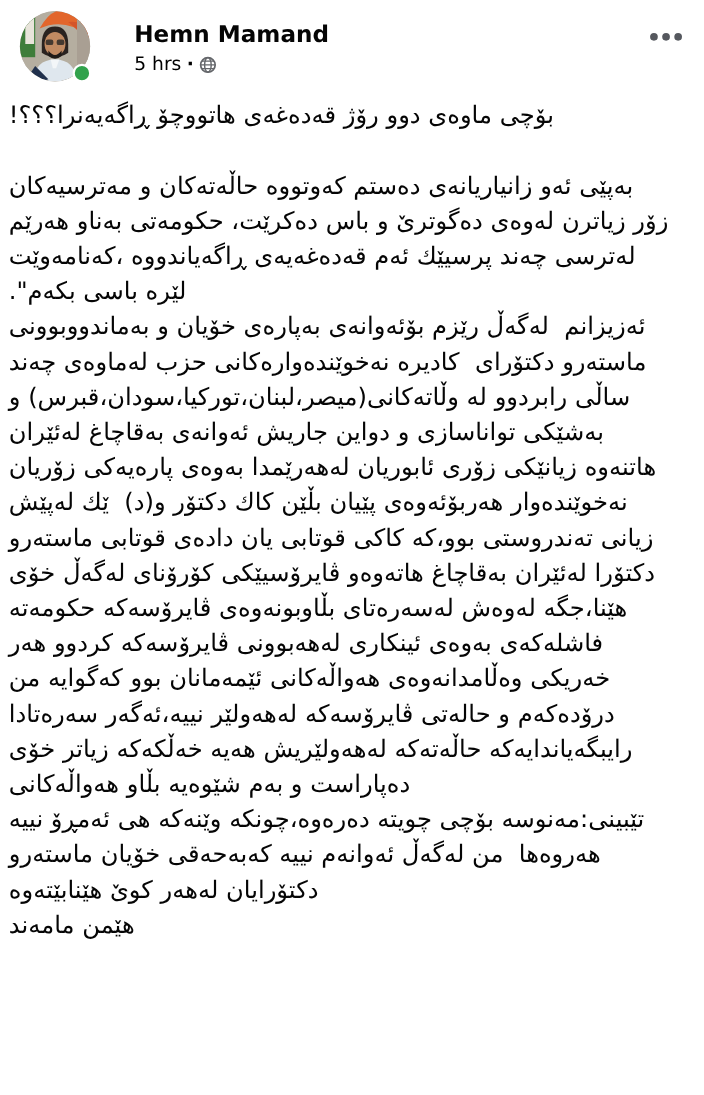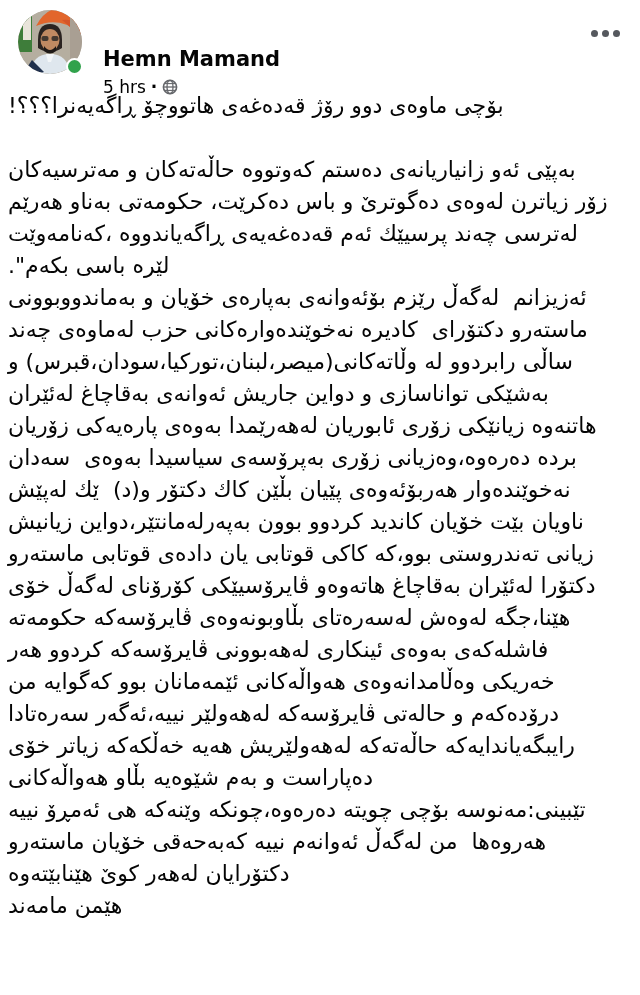--- a/index.html
+++ b/index.html
@@ -36,21 +36,21 @@
   }
   .online-dot {
     position: absolute;
     right: -1px; bottom: -1px;
     width: 17px; height: 17px;
     border-radius: 50%;
     border: 2.5px solid #ffffff;
   }
   .header-info {
     position: absolute;
-    top: 18px; left: 103px; margin-top: 28px;
+    top: 18px; left: 122px;
   }
   .author-name {
     font-size: 21px;
     font-weight: bold;
     color: #050505;
     line-height: 26px;
     cursor: pointer;
   }
   .meta-row {
     margin-top: 5px;
@@ -154,23 +154,21 @@
     <div>
         <div class="body-line">بەپێی ئەو زانیاریانەی دەستم کەوتووە حاڵەتەکان و مەترسیەکان</div>
         <div class="body-line">زۆر زیاترن لەوەی دەگوترێ و باس دەکرێت، حکومەتی بەناو هەرێم</div>
         <div class="body-line">لەترسی چەند پرسیێك ئەم قەدەغەیەی ڕاگەیاندووە ،کەنامەوێت</div>
         <div class="body-line">لێرە باسی بکەم".</div>
         <div class="body-line">ئەزیزانم  لەگەڵ رێزم بۆئەوانەی بەپارەی خۆیان و بەماندووبوونی</div>
         <div class="body-line">ماستەرو دکتۆرای  کادیرە نەخوێندەوارەکانی حزب لەماوەی چەند</div>
         <div class="body-line">ساڵی رابردوو لە وڵاتەکانی(میصر،لبنان،تورکیا،سودان،قبرس) و</div>
         <div class="body-line">بەشێکی تواناسازی و دواین جاریش ئەوانەی بەقاچاغ لەئێران</div>
         <div class="body-line">هاتنەوە زیانێکی زۆری ئابوریان لەهەرێمدا بەوەی پارەیەکی زۆریان</div>
-        <div class="body-line">بردە دەرەوە،وەزیانی زۆری بەپرۆسەی سیاسیدا بەوەی  سەدان</div>
         <div class="body-line">نەخوێندەوار هەربۆئەوەی پێیان بڵێن کاك دکتۆر و(د)  ێك لەپێش</div>
-        <div class="body-line">ناویان بێت خۆیان کاندید کردوو بوون بەپەرلەمانتێر،دواین زیانیش</div>
         <div class="body-line">زیانی تەندروستی بوو،کە کاکی قوتابی یان دادەی قوتابی ماستەرو</div>
         <div class="body-line">دکتۆرا لەئێران بەقاچاغ هاتەوەو ڤایرۆسیێکی کۆرۆنای لەگەڵ خۆی</div>
         <div class="body-line">هێنا،جگە لەوەش لەسەرەتای بڵاوبونەوەی ڤایرۆسەکە حکومەتە</div>
         <div class="body-line">فاشلەکەی بەوەی ئینکاری لەهەبوونی ڤایرۆسەکە کردوو هەر</div>
         <div class="body-line">خەریکی وەڵامدانەوەی هەواڵەکانی ئێمەمانان بوو کەگوایە من</div>
         <div class="body-line">درۆدەکەم و حالەتی ڤایرۆسەکە لەهەولێر نییە،ئەگەر سەرەتادا</div>
         <div class="body-line">رایبگەیاندایەکە حاڵەتەکە لەهەولێریش هەیە خەڵکەکە زیاتر خۆی</div>
         <div class="body-line">دەپاراست و بەم شێوەیە بڵاو هەواڵەکانی</div>
         <div class="body-line">تێبینی:مەنوسە بۆچی چویتە دەرەوە،چونکە وێنەکە هی ئەمڕۆ نییە</div>
         <div class="body-line">هەروەها  من لەگەڵ ئەوانەم نییە کەبەحەقی خۆیان ماستەرو</div>

